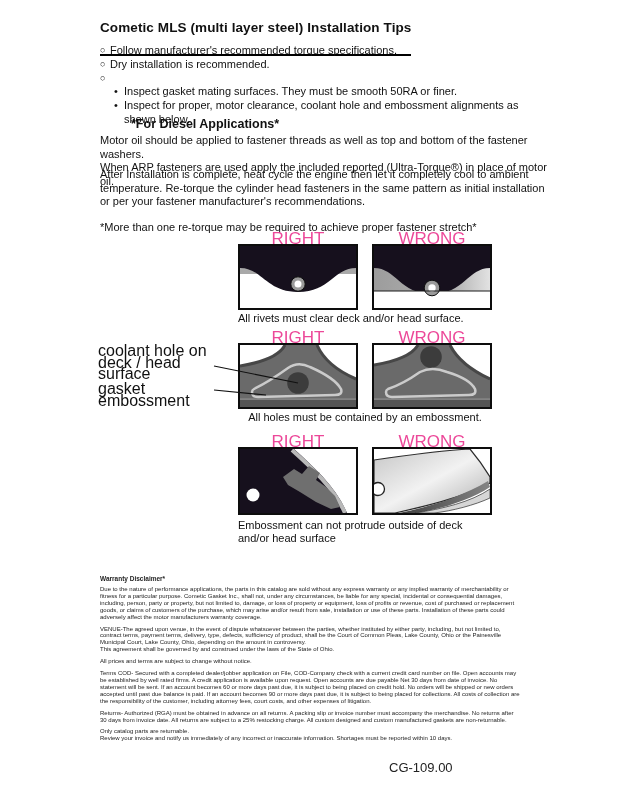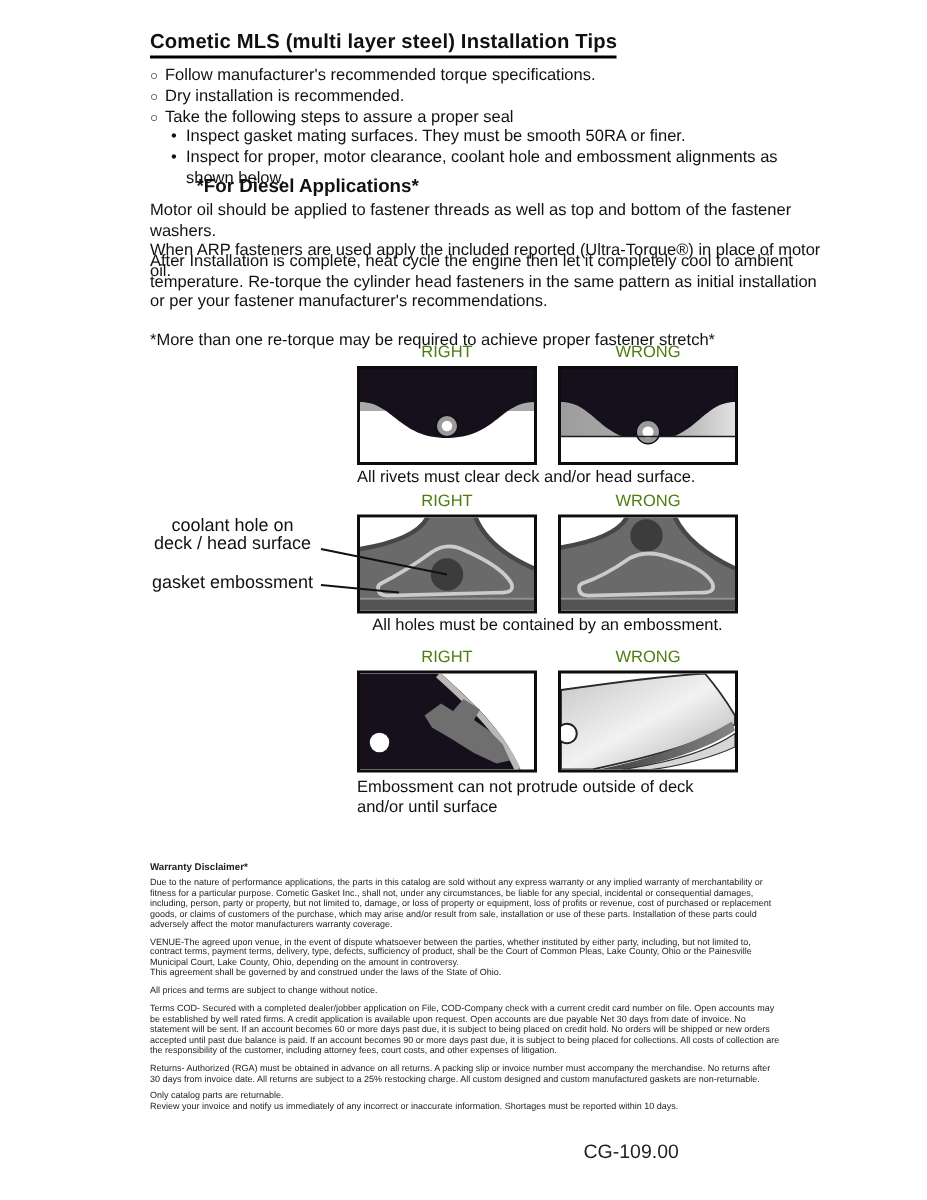--- a/index.html
+++ b/index.html
@@ -1,42 +1,42 @@
 <!DOCTYPE html>
 <html><head>
 <meta charset="utf-8">
 <style>
   html,body{margin:0;padding:0;background:#fff;}
   body{width:618px;height:800px;position:relative;font-family:"Liberation Sans",sans-serif;color:#111;overflow:hidden;}
   .abs{position:absolute;}
   .pre{white-space:pre-line;}
 
-  .page-title{left:100px;top:20px;font-size:13.5px;font-weight:bold;border-bottom:2px solid #000;padding-bottom:2px;letter-spacing:.1px;}
+  .page-title{left:100px;top:20px;font-size:13.5px;font-weight:bold;border-bottom:2px solid #000;padding-bottom:19px;letter-spacing:.1px;}
 
   .tips{left:100px;top:44px;width:450px;font-size:11px;line-height:13.8px;}
   .tip-row{display:flex;}
   .tip-row .marker{width:10px;flex:0 0 10px;font-size:9px;line-height:13.8px;}
   .tip-sub{margin-left:14px;}
   .tip-sub .marker{font-size:11px;}
 
   .diesel-h{left:100px;top:117px;font-size:12.5px;font-weight:bold;margin-left:31px;}
   .para{left:100px;width:450px;font-size:11px;line-height:13.6px;}
   .p1{top:134px;} .p2{top:168px;} .p3{top:221px;}
 
-  .dlabel{width:120px;text-align:center;font-size:11px;color:#4d7c0f;}
+  .dlabel{width:120px;text-align:center;font-size:17px;color:#ec4899;}
   .dbox{width:120px;border:2px solid #0d0d0d;box-sizing:border-box;background:#fff;}
   .h66{height:66px;} .h68{height:68px;}
   .dbox svg{display:block;width:100%;height:100%;}
 
   .caption{font-size:11px;color:#111;line-height:12.5px;}
   .cap1{left:238px;top:312px;}
   .cap2{left:238px;top:411px;width:254px;text-align:center;}
   .cap3{left:238px;top:519px;}
 
-  .annot{left:98px;width:114px;text-align:center;font-size:12px;line-height:11.6px;color:#111;}
+  .annot{left:98px;width:114px;text-align:left;font-size:16px;line-height:11.6px;color:#111;}
   .annot1{top:345px;} .annot2{top:383px;}
 
   .overlay{left:0;top:330px;pointer-events:none;z-index:5;}
 
   .disclaimer{left:100px;top:575px;width:420px;color:#1d1d1d;}
   .disclaimer h4{margin:0 0 4px 0;font-size:6.5px;}
   .disclaimer p{margin:0 0 5px 0;font-size:6px;line-height:6.9px;}
 
   .page-code{left:389px;top:760px;font-size:13px;color:#222;}
 </style>
@@ -49,21 +49,20 @@
   <div class="tip-row">
       <span class="marker">○</span>
       <span>Follow manufacturer's recommended torque specifications.</span>
     </div>
   <div class="tip-row">
       <span class="marker">○</span>
       <span>Dry installation is recommended.</span>
     </div>
   <div class="tip-row">
       <span class="marker">○</span>
-      <span>Take the following steps to assure a proper seal</span>
     </div>
   <div class="tip-row tip-sub">
       <span class="marker">•</span>
       <span>Inspect gasket mating surfaces.  They must be smooth 50RA or finer.</span>
     </div>
   <div class="tip-row tip-sub">
       <span class="marker">•</span>
       <span>Inspect for proper, motor clearance, coolant hole and embossment alignments as shown below.</span>
     </div>
 </div>
@@ -170,21 +169,21 @@
           <stop offset="1" stop-color="#858585"></stop>
       </linearGradient>
     </defs>
     <path d="M0,11 C42,5 78,1 96,0 Q107,13 116,28 L116,34 C88,49 48,58 21,64 L0,64 Z" fill="url(#bandGrad)" stroke="#2b2b2b" stroke-width="1.2"></path>
     <path d="M25,64 C56,58 89,47 114,32 L116,38 C97,51 64,61 41,64 Z" fill="url(#sliverGrad)"></path>
     <path d="M41,64 C68,60 97,53 116,40 L116,49 C101,56 78,62 60,64 Z" fill="#d6d6d6" stroke="#2b2b2b" stroke-width="0.7"></path>
     <circle cx="4" cy="40" r="6.5" fill="#ffffff" stroke="#222" stroke-width="1.3"></circle>
   </svg>
 </div>
 <div class="abs caption cap3 pre">Embossment can not protrude outside of deck
-and/or until surface</div>
+and/or head surface</div>
 
 <div class="abs disclaimer">
   <h4>Warranty Disclaimer*</h4>
   <p class="pre">Due to the nature of performance applications, the parts in this catalog are sold without any express warranty or any implied warranty of merchantability or fitness for a particular purpose.  Cometic Gasket Inc., shall not, under any circumstances, be liable for any special, incidental or consequential damages, including, person, party or property, but not limited to, damage, or loss of property or equipment, loss of profits or revenue, cost of purchased or replacement goods, or claims of customers of the purchase, which may arise and/or result from sale, installation or use of these parts.  Installation of these parts could adversely affect the motor manufacturers warranty coverage.</p>
   <p class="pre">VENUE-The agreed upon venue, in the event of dispute whatsoever between the parties, whether instituted by either party, including, but not limited to, contract terms, payment terms, delivery, type, defects, sufficiency of product, shall be the Court of Common Pleas, Lake County, Ohio or the Painesville Municipal Court, Lake County, Ohio, depending on the amount in controversy.
 This agreement shall be governed by and construed under the laws of the State of Ohio.</p>
   <p class="pre">All prices and terms are subject to change without notice.</p>
   <p class="pre">Terms COD- Secured with a completed dealer/jobber application on File, COD-Company check with a current credit card number on file.  Open accounts may be established by well rated firms.  A credit application is available upon request.  Open accounts are due payable Net 30 days from date of invoice.  No statement will be sent.  If an account becomes 60 or more days past due, it is subject to being placed on credit hold.  No orders will be shipped or new orders accepted until past due balance is paid.  If an account becomes 90 or more days past due, it is subject to being placed for collections.  All costs of collection are the responsibility of the customer, including attorney fees, court costs, and other expenses of litigation.</p>
   <p class="pre">Returns- Authorized (RGA) must be obtained in advance on all returns.  A packing slip or invoice number must accompany the merchandise.  No returns after 30 days from invoice date.  All returns are subject to a 25% restocking charge.  All custom designed and custom manufactured gaskets are non-returnable.</p>
   <p class="pre">Only catalog parts are returnable.

